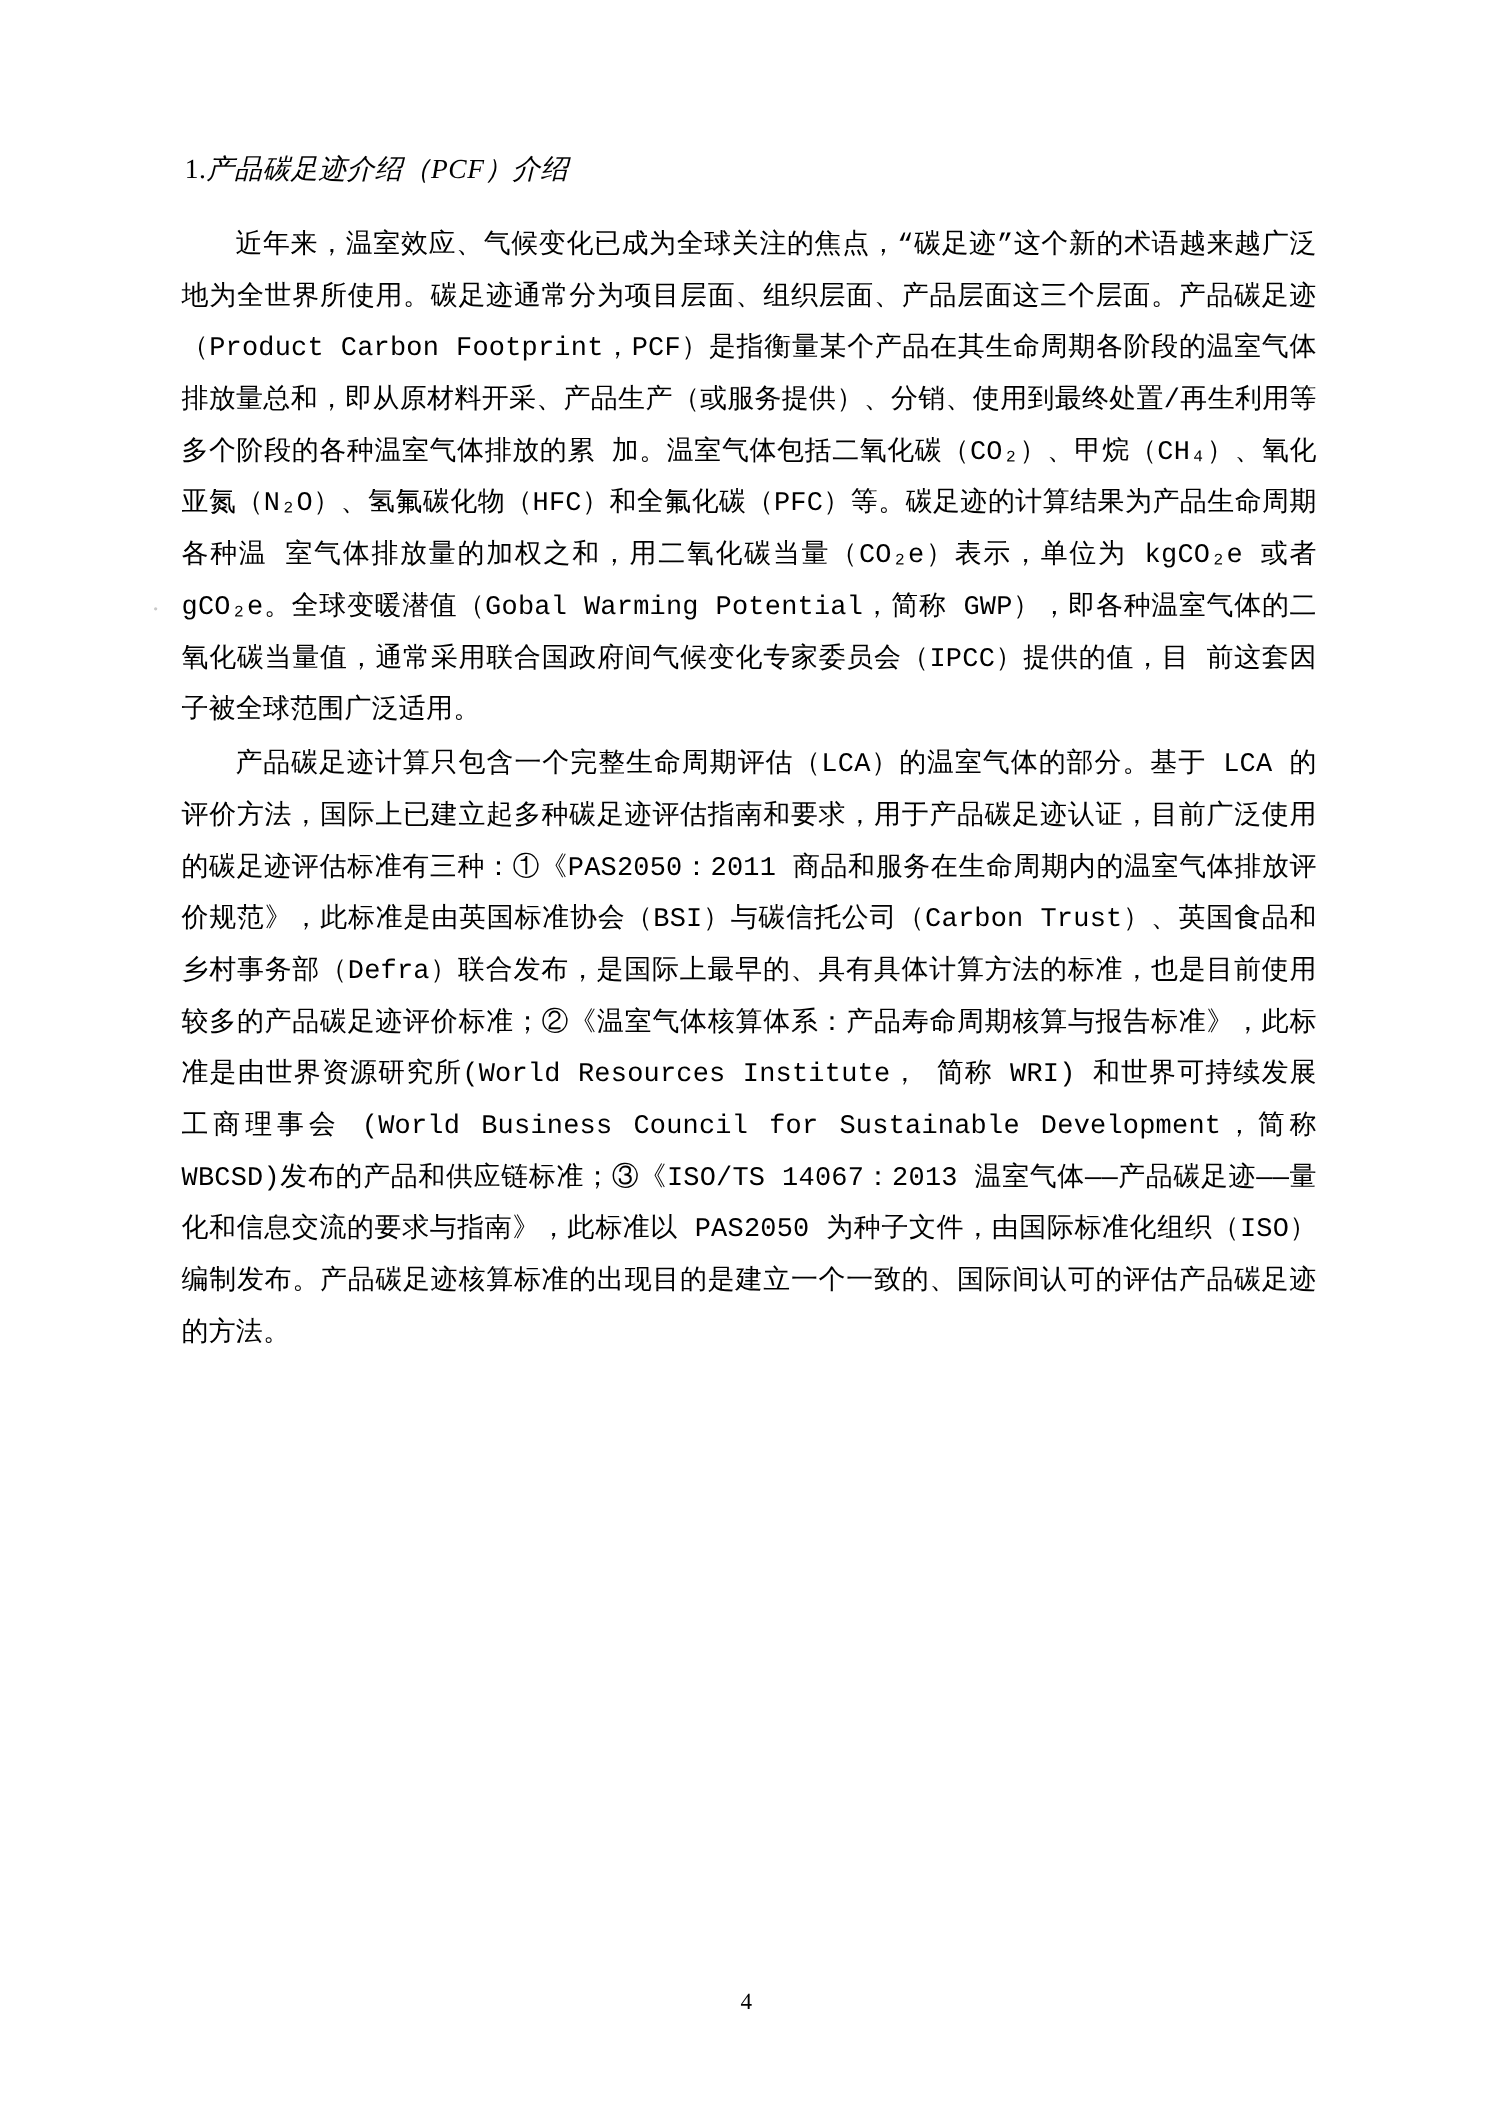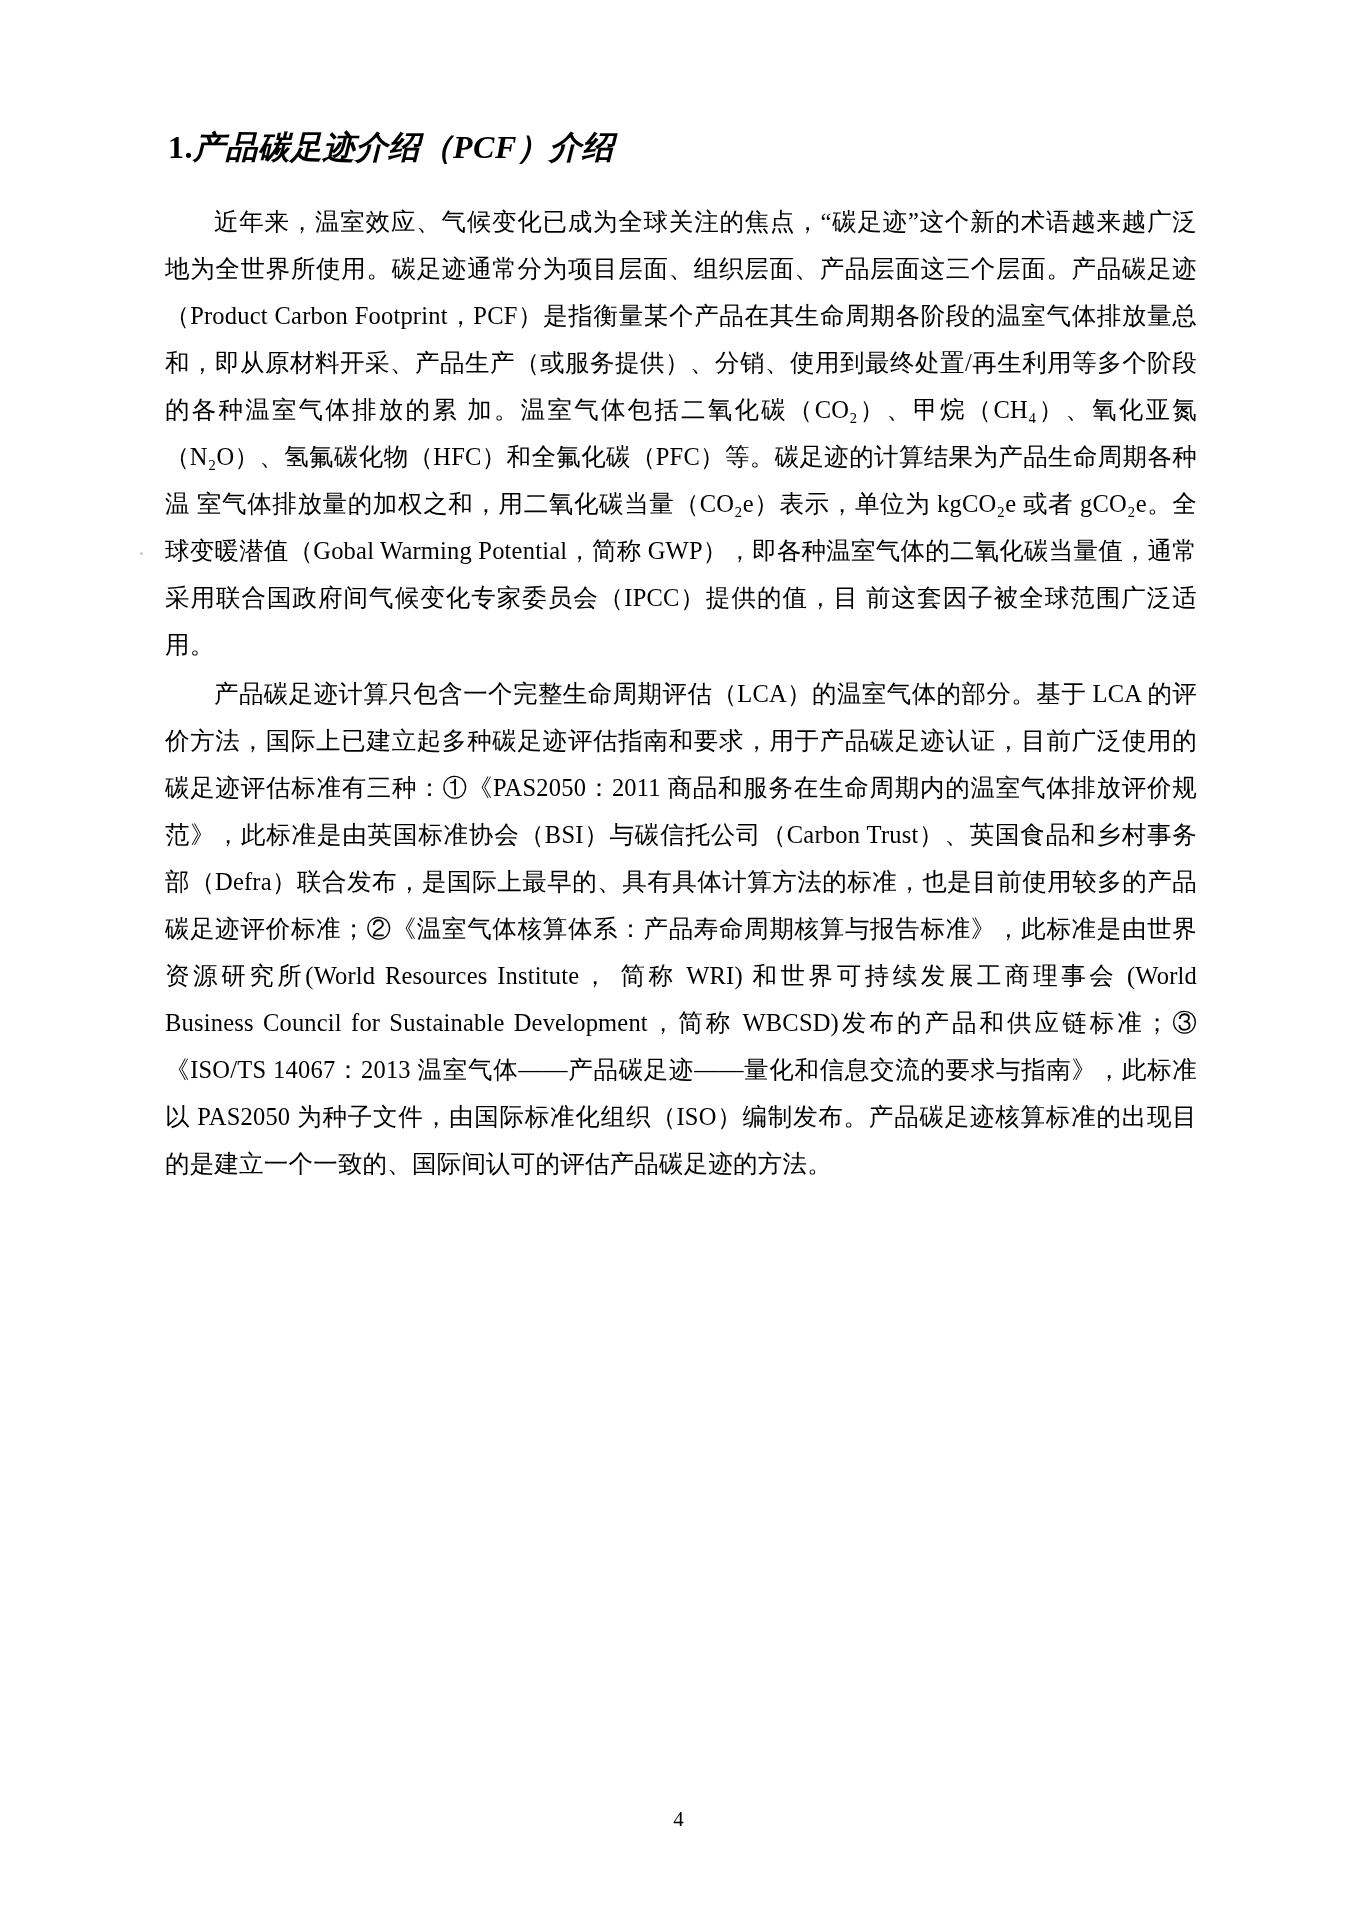--- a/index.html
+++ b/index.html
@@ -16,38 +16,39 @@
     overflow: hidden;
   }
   .page {
     position: relative;
     width: 1357px;
     height: 1920px;
     box-sizing: border-box;
     padding: 125px 160px 0 165px;
   }
   .doc-title {
-    font-size: 32px;
-    font-weight: bold;
+    font-size: 25px;
+    font-weight: normal;
     font-style: italic;
     letter-spacing: 0.5px;
-    margin: 0 0 28px 3px;
+    margin: 12px 0 28px 3px;
     line-height: 1.4;
   }
   .doc-title .num {
     font-style: normal;
   }
   p.para {
     font-size: 24.5px;
     line-height: 47px;
     margin: 0 0 2px 0;
     text-align: justify;
     text-justify: inter-ideograph;
     text-indent: 2em;
     letter-spacing: 0.2px;
+    font-family: Liberation Mono, monospace;
   }
   .page-number {
     position: absolute;
     left: 0;
     right: 0;
     bottom: 88px;
     text-align: center;
     font-size: 21px;
     font-family: "Liberation Serif", serif;
   }

